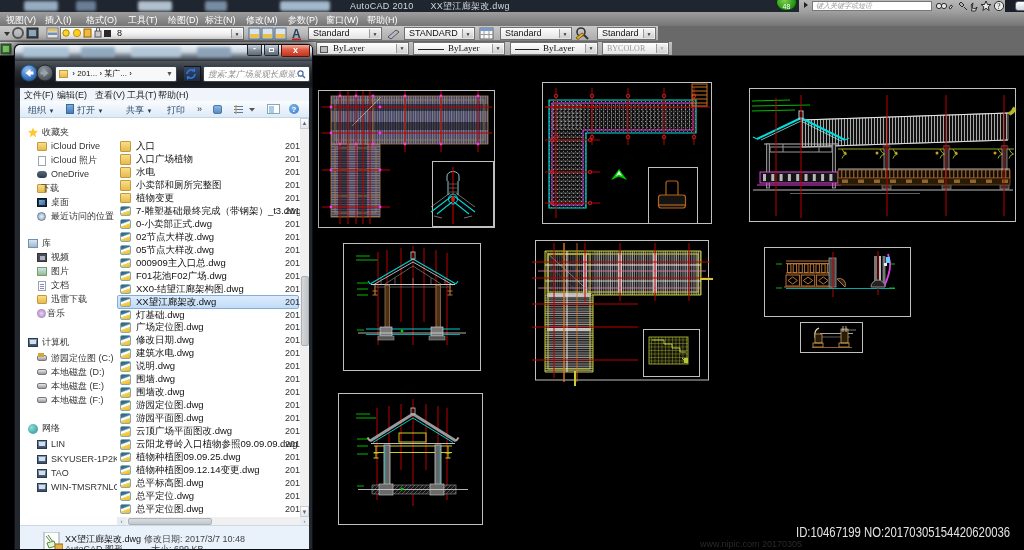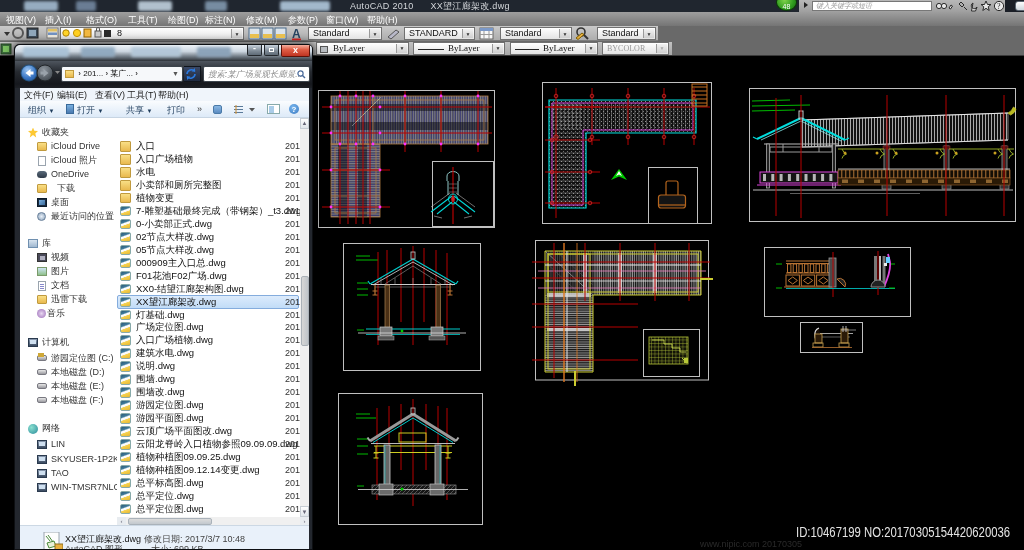--- a/index.html
+++ b/index.html
@@ -704,21 +704,21 @@
               <stop offset="0" stop-color="#8e969e"></stop>
               <stop offset="0.7" stop-color="#4e555c"></stop>
               <stop offset="1" stop-color="#33383e"></stop>
             </radialGradient>
           </defs>
         <path d="M10.5 12 l5 -4 v2.5 h3 v3 h-3 v2.5 z" fill="#fff"></path>
         <circle cx="30" cy="12" r="8" fill="url(#bg2)" stroke="#22262a"></circle>
         <path d="M33.5 12 l-5 -4 v2.5 h-3 v3 h3 v2.5 z" fill="#9aa2aa"></path>
         <path d="M40 10 l2.5 3 l2.5 -3 z" fill="#888"></path>
       </svg>
-      <div style="position:absolute;left:46px;top:5px;width:122px;height:16px;background:#f6f8fa;border:1px solid #3c444c;border-radius:2px;font-size:8px;color:#111;line-height:14px;white-space:nowrap;overflow:hidden">
+      <div style="position:absolute;left:40px;top:5px;width:122px;height:16px;background:#f6f8fa;border:1px solid #3c444c;border-radius:2px;font-size:8px;color:#111;line-height:14px;white-space:nowrap;overflow:hidden">
         <span style="display:inline-block;width:9px;height:8px;margin:3px 2px 0 3px;background:linear-gradient(#f9df86,#e9b94e);border:1px solid #c09a3e;vertical-align:top"></span>
         <b style="color:#444">›</b> 201... <b style="color:#444">›</b> 某广... <b style="color:#444">›</b>
         <span style="position:absolute;right:3px;top:0;color:#555;font-size:7px">▼</span>
       </div>
       <div style="position:absolute;left:169px;top:5px;width:17px;height:16px;background:linear-gradient(#3a4866,#1f2a40);border:1px solid #10151c;border-left:none">
         <svg width="15" height="14" viewBox="0 0 15 14">
             <path d="M3 7 a4.5 4.5 0 0 1 8 -2.5 M11 7 a4.5 4.5 0 0 1 -8 2.5" fill="none" stroke="#2a7ae0" stroke-width="1.6"></path>
             <path d="M11 1 v3.5 h-3.5 z M3 13 v-3.5 h3.5 z" fill="#2a7ae0"></path>
           </svg>
       </div>
@@ -769,21 +769,21 @@
         <div class="trow" style="top:35.5px">
             <span class="lic i-page" style="left:17px"></span>
             <span style="position:absolute;left:31px">iCloud 照片</span>
           </div>
         <div class="trow" style="top:49.5px">
             <span class="lic i-cloud" style="left:17px"></span>
             <span style="position:absolute;left:31px">OneDrive</span>
           </div>
         <div class="trow" style="top:63.5px">
             <span class="lic i-folder" style="left:17px"></span>
-            <span style="position:absolute;left:37px">下载</span>
+            <span style="position:absolute;left:21px">下载</span>
           </div>
         <div class="trow" style="top:77.5px">
             <span class="lic i-screen" style="left:17px"></span>
             <span style="position:absolute;left:31px">桌面</span>
           </div>
         <div class="trow" style="top:91.5px">
             <span class="lic i-recent" style="left:17px"></span>
             <span style="position:absolute;left:31px">最近访问的位置</span>
           </div>
         <div class="trow" style="top:118.5px">
@@ -923,21 +923,21 @@
             <span class="fname">灯基础.dwg</span>
             <span class="fdate">201</span>
           </div>
         <div class="frow" style="top:203.45px">
             <span class="fico dwg"></span>
             <span class="fname">广场定位图.dwg</span>
             <span class="fdate">201</span>
           </div>
         <div class="frow" style="top:216.40px">
             <span class="fico dwg"></span>
-            <span class="fname">入口广场植物.dwg</span>
+            <span class="fname">修改日期.dwg</span>
             <span class="fdate">201</span>
           </div>
         <div class="frow" style="top:229.35px">
             <span class="fico dwg"></span>
             <span class="fname">建筑水电.dwg</span>
             <span class="fdate">201</span>
           </div>
         <div class="frow" style="top:242.30px">
             <span class="fico dwg"></span>
             <span class="fname">说明.dwg</span>

